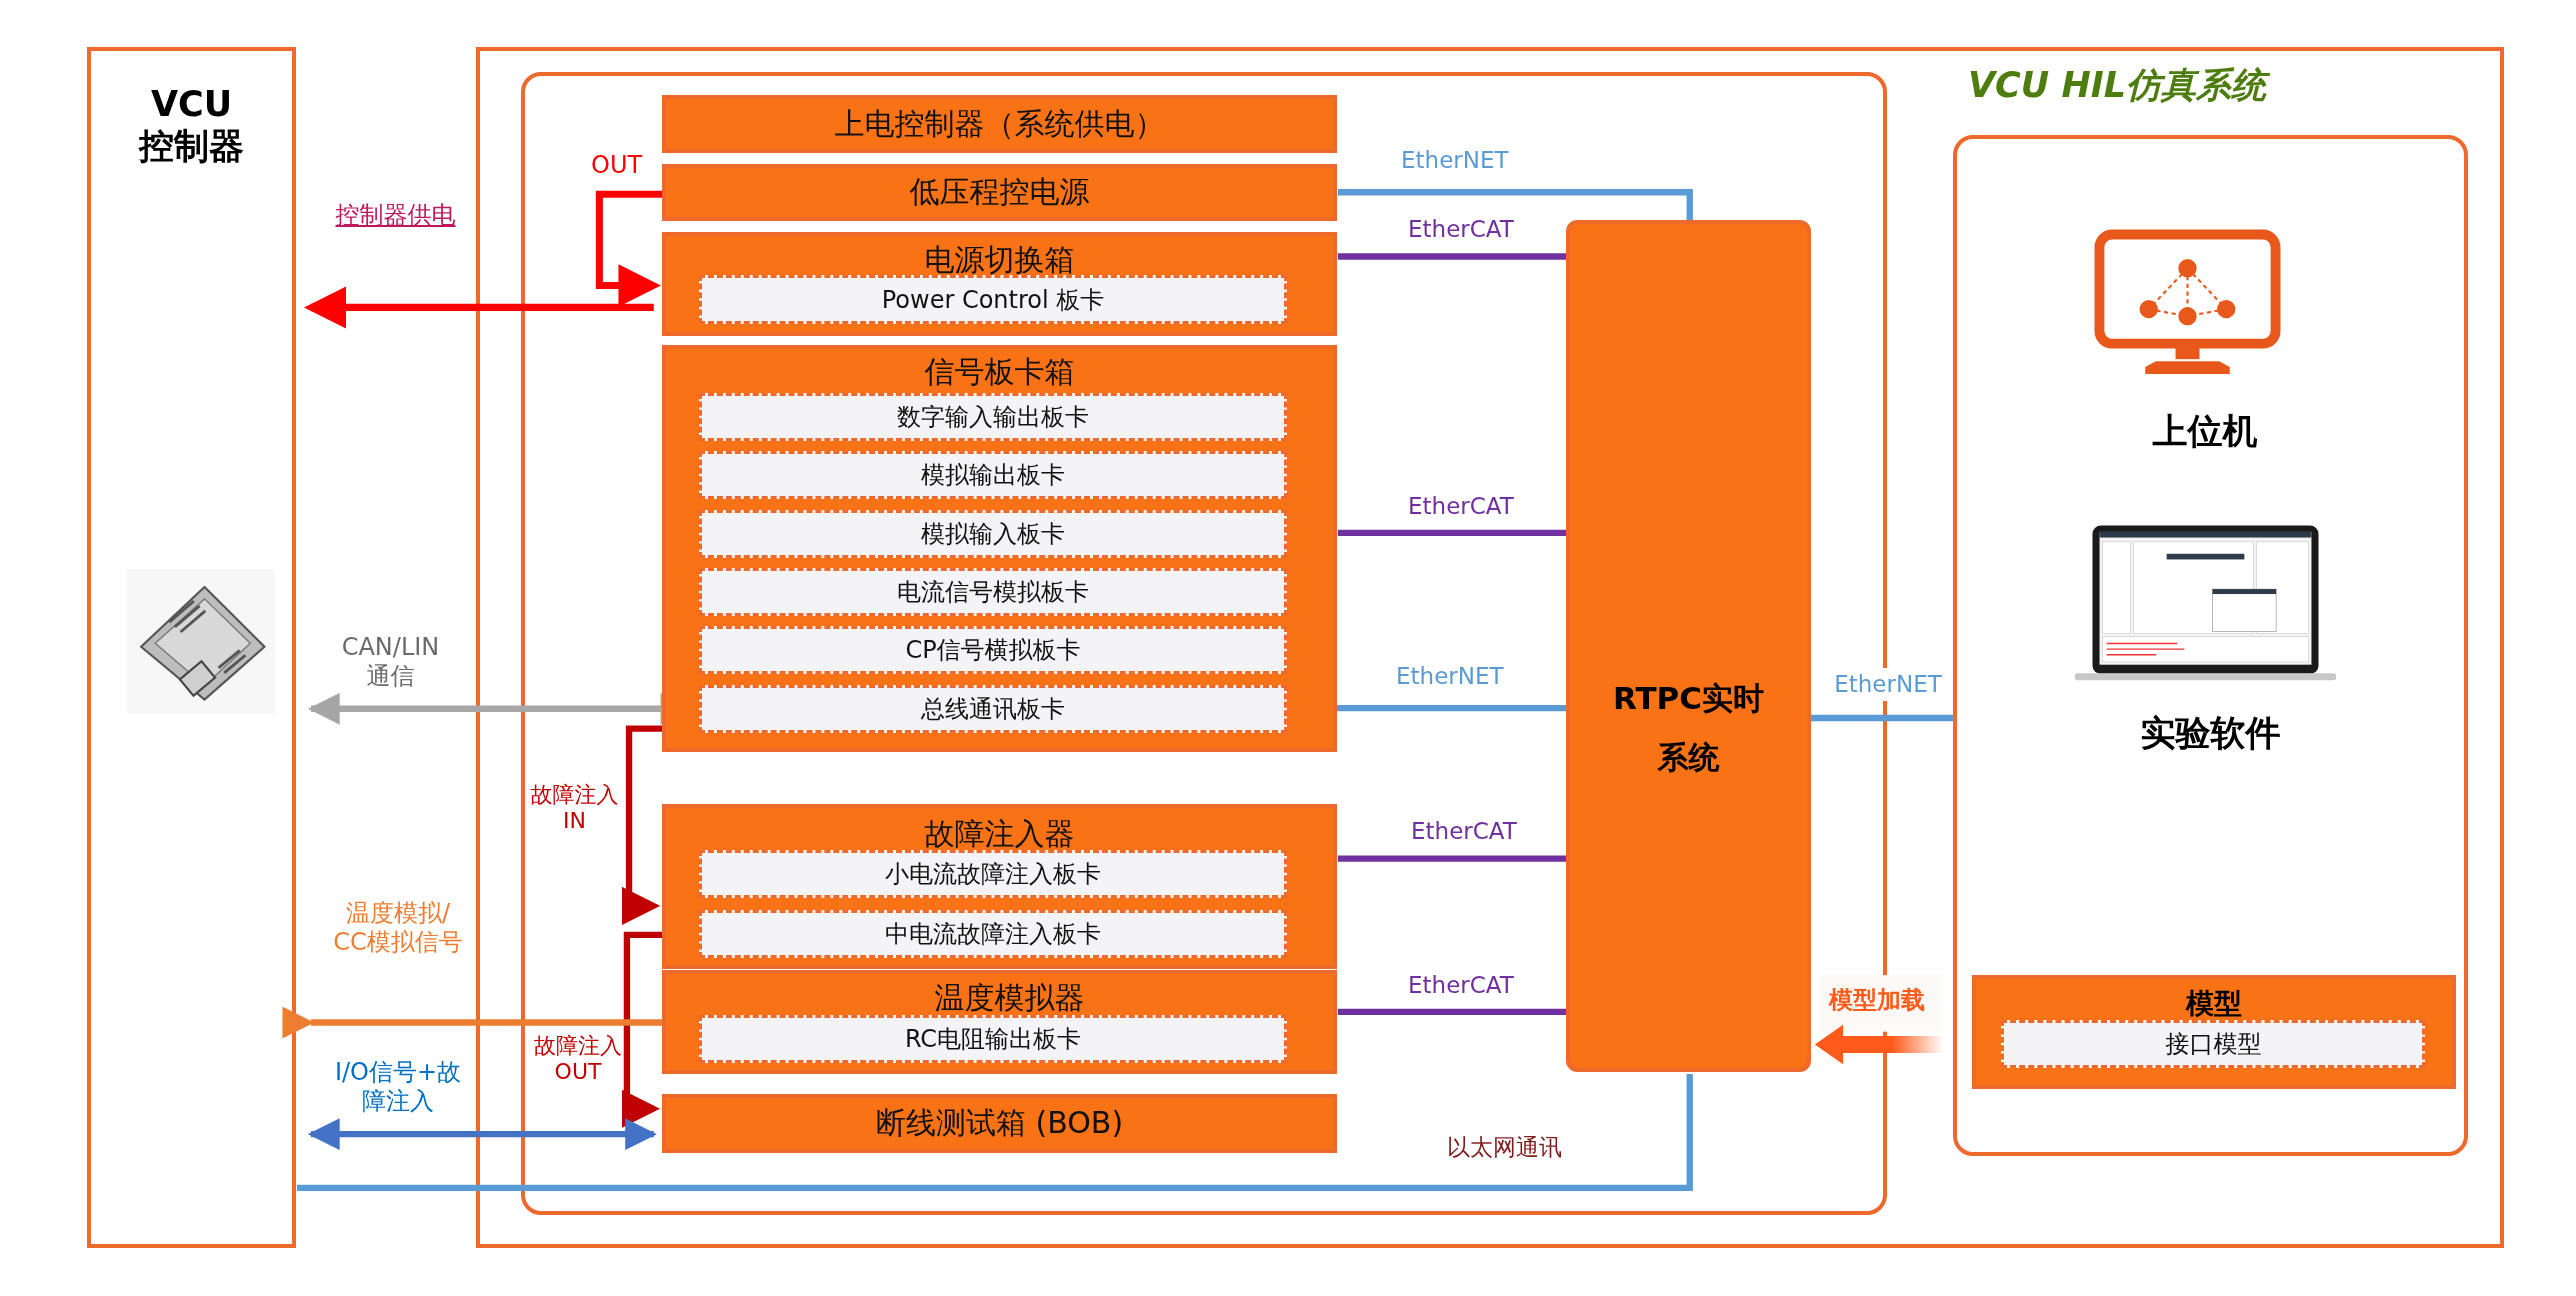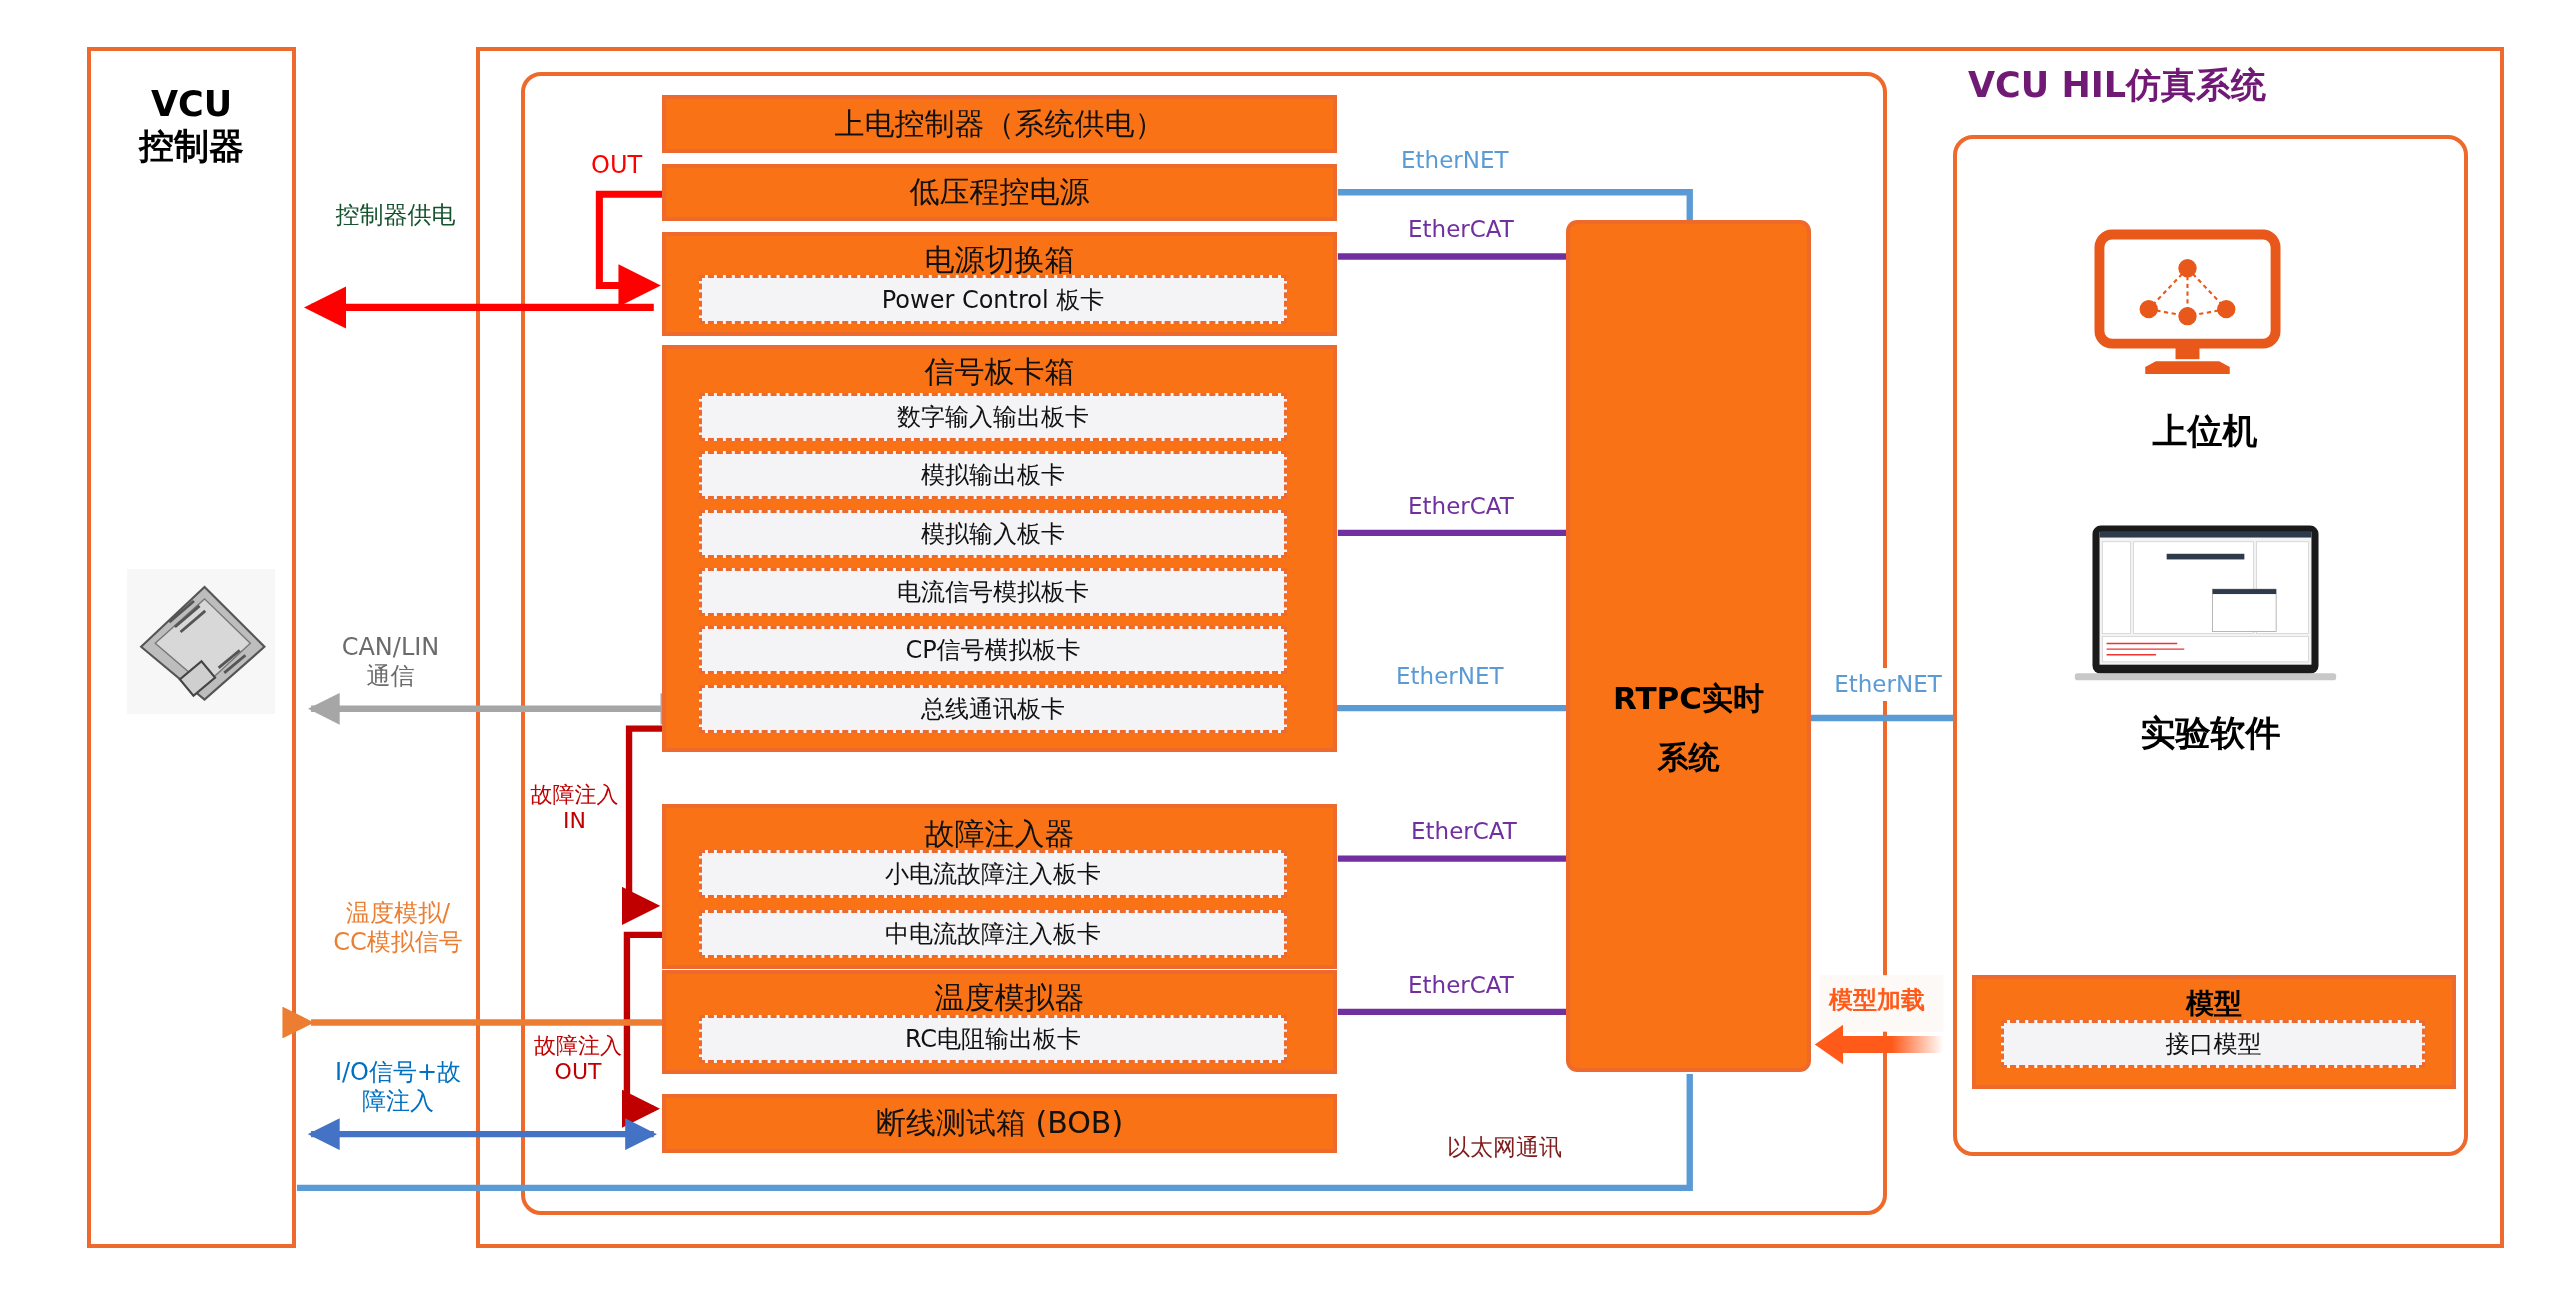--- a/index.html
+++ b/index.html
@@ -20,21 +20,21 @@
 
 <div class="abs frame" style="left:87px;top:47px;width:209px;height:1201px;"></div>
 <div class="abs frame" style="left:476px;top:47px;width:2028px;height:1201px;"></div>
 <div class="abs frame rounded" style="left:521px;top:72px;width:1366px;height:1143px;"></div>
 <div class="abs frame rounded" style="left:1953px;top:135px;width:515px;height:1021px;"></div>
 
 <div class="lbl bold" style="left:87px;width:209px;top:83px;font-size:35px;color:#000;">
   <div>VCU</div>
   <div>控制器</div>
 </div>
-<div class="lbl bold" style="left:1968px;top:64px;font-size:35px;color:#701a75;">VCU HIL仿真系统</div>
+<div class="lbl bold" style="left:1968px;top:64px;font-size:35px;color:#4d7c0f;font-style:italic;">VCU HIL仿真系统</div>
 
 <div class="abs" style="left:127px;top:569px;width:148px;height:145px;background:#f7f7f7;">
   <svg width="148" height="145" viewBox="0 0 210 205">
     <polygon points="20,110 110,25 195,110 110,185" fill="#bdbdbd" stroke="#555" stroke-width="3"></polygon>
     <polygon points="40,105 110,42 175,105 110,165" fill="#d8d8d8" stroke="#777" stroke-width="2"></polygon>
     <line x1="60" y1="75" x2="95" y2="45" stroke="#555" stroke-width="4"></line>
     <line x1="68" y1="82" x2="103" y2="52" stroke="#555" stroke-width="4"></line>
     <line x1="76" y1="89" x2="111" y2="59" stroke="#555" stroke-width="4"></line>
     <line x1="130" y1="140" x2="160" y2="115" stroke="#555" stroke-width="4"></line>
     <line x1="138" y1="147" x2="168" y2="122" stroke="#555" stroke-width="4"></line>
@@ -99,21 +99,21 @@
   <line x1="1893" y1="1215" x2="2216" y2="1215" stroke="#7030a0" stroke-width="9"></line>
 
   <line x1="1893" y1="1432" x2="2216" y2="1432" stroke="#7030a0" stroke-width="9"></line>
 
   <line x1="2562" y1="1016" x2="2764" y2="1016" stroke="#5b9bd5" stroke-width="9"></line>
 
   <rect x="2575" y="1380" width="175" height="80" fill="#fdf9f6"></rect>
   <polygon points="2568,1478 2608,1450 2608,1466 2750,1466 2750,1490 2608,1490 2608,1506" fill="url(#modelGrad)"></polygon>
 </svg>
 
-<div class="lbl" style="left:332px;top:201px;width:127px;font-size:24px;color:#14532d;white-space:normal;">控制器供电</div>
+<div class="lbl" style="left:332px;top:201px;width:127px;font-size:24px;color:#be185d;white-space:normal;text-decoration:underline;">控制器供电</div>
 <div class="lbl" style="left:591px;top:151px;font-size:24px;color:#ff0000;">OUT</div>
 <div class="lbl" style="left:325px;top:633px;width:131px;font-size:24px;color:#6b6b6b;">
   <div>CAN/LIN</div>
   <div>通信</div>
 </div>
 <div class="lbl" style="left:527px;top:782px;width:95px;font-size:22px;color:#c00000;">
   <div>故障注入</div>
   <div>IN</div>
 </div>
 <div class="lbl" style="left:322px;top:899px;width:152px;font-size:24px;color:#ed7d31;">

